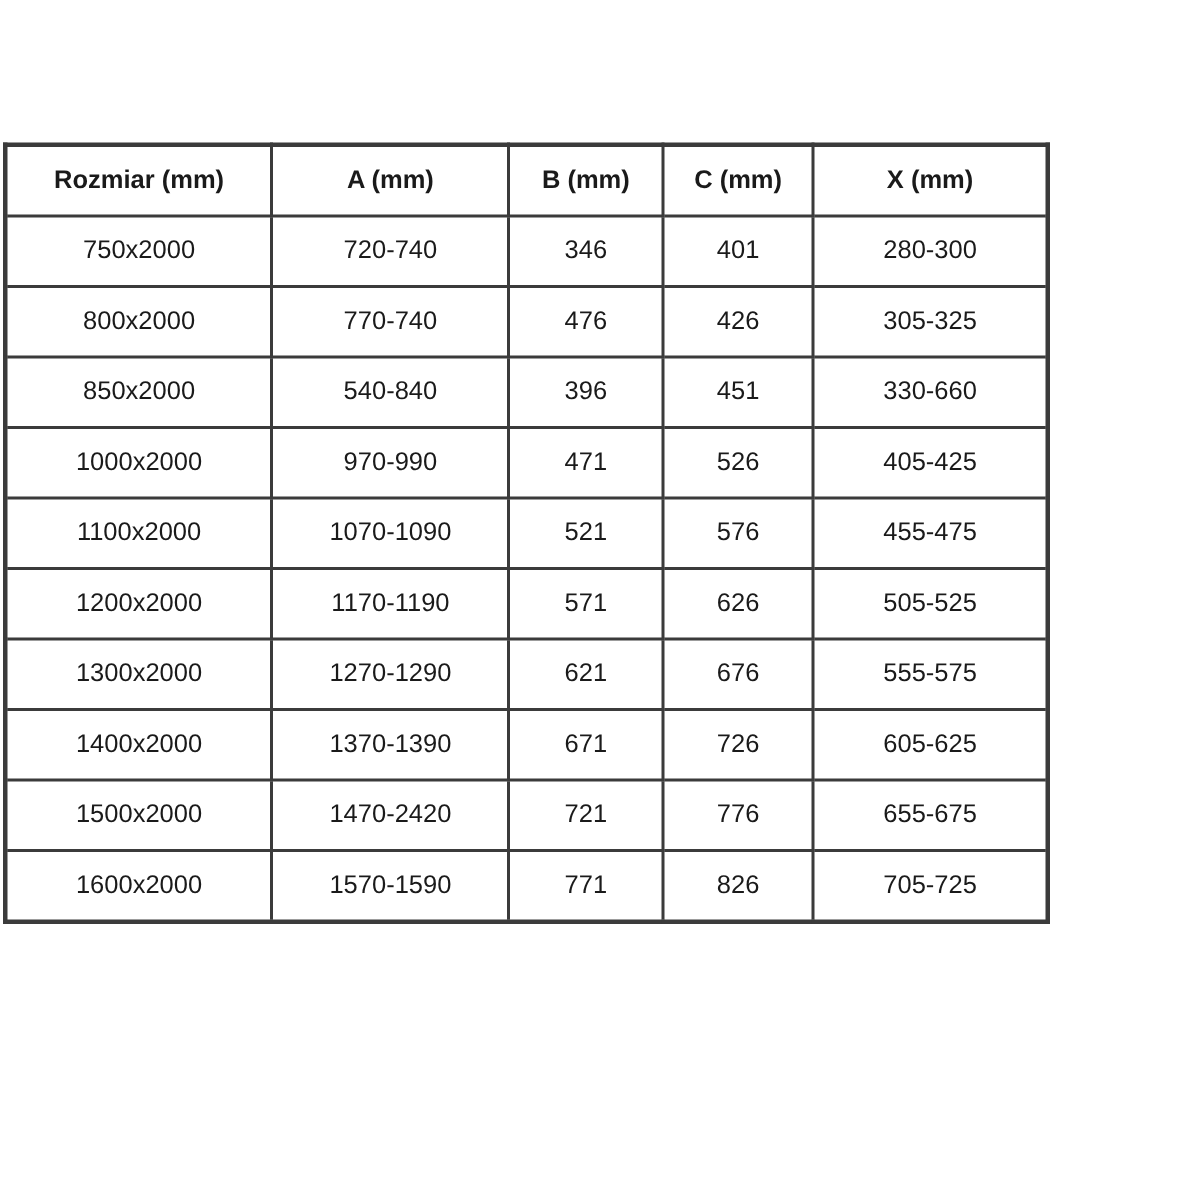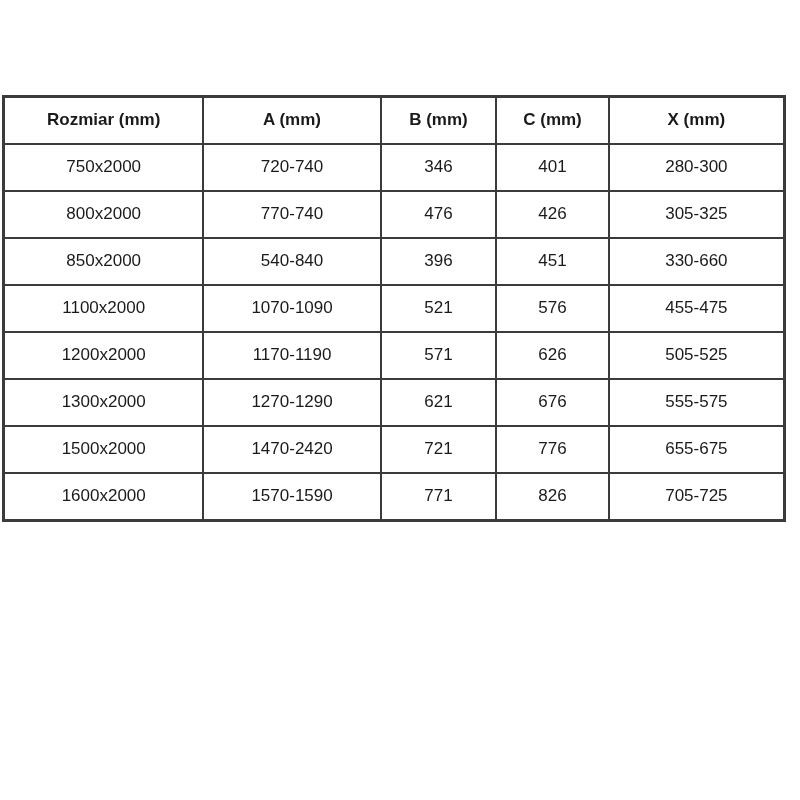--- a/index.html
+++ b/index.html
@@ -7,21 +7,21 @@
     padding: 0;
     width: 800px;
     height: 800px;
     background: #ffffff;
     font-family: "Liberation Sans", sans-serif;
   }
   .table-wrap {
     position: absolute;
     top: 95px;
     left: 2px;
-    width: 784px;
+    width: 698px;
   }
   table.spec {
     width: 100%;
     border-collapse: collapse;
     table-layout: fixed;
     border: 3px solid #3b3b3b;
   }
   table.spec th,
   table.spec td {
     border: 2px solid #3b3b3b;
@@ -82,20 +82,27 @@
           <td>305-325</td>
         </tr>
         <tr>
           <td>850x2000</td>
           <td>540-840</td>
           <td>396</td>
           <td>451</td>
           <td>330-660</td>
         </tr>
         <tr>
+          <td>1000x2000</td>
+          <td>970-990</td>
+          <td>471</td>
+          <td>526</td>
+          <td>405-425</td>
+        </tr>
+        <tr>
           <td>1100x2000</td>
           <td>1070-1090</td>
           <td>521</td>
           <td>576</td>
           <td>455-475</td>
         </tr>
         <tr>
           <td>1200x2000</td>
           <td>1170-1190</td>
           <td>571</td>
@@ -103,20 +110,27 @@
           <td>505-525</td>
         </tr>
         <tr>
           <td>1300x2000</td>
           <td>1270-1290</td>
           <td>621</td>
           <td>676</td>
           <td>555-575</td>
         </tr>
         <tr>
+          <td>1400x2000</td>
+          <td>1370-1390</td>
+          <td>671</td>
+          <td>726</td>
+          <td>605-625</td>
+        </tr>
+        <tr>
           <td>1500x2000</td>
           <td>1470-2420</td>
           <td>721</td>
           <td>776</td>
           <td>655-675</td>
         </tr>
         <tr>
           <td>1600x2000</td>
           <td>1570-1590</td>
           <td>771</td>

